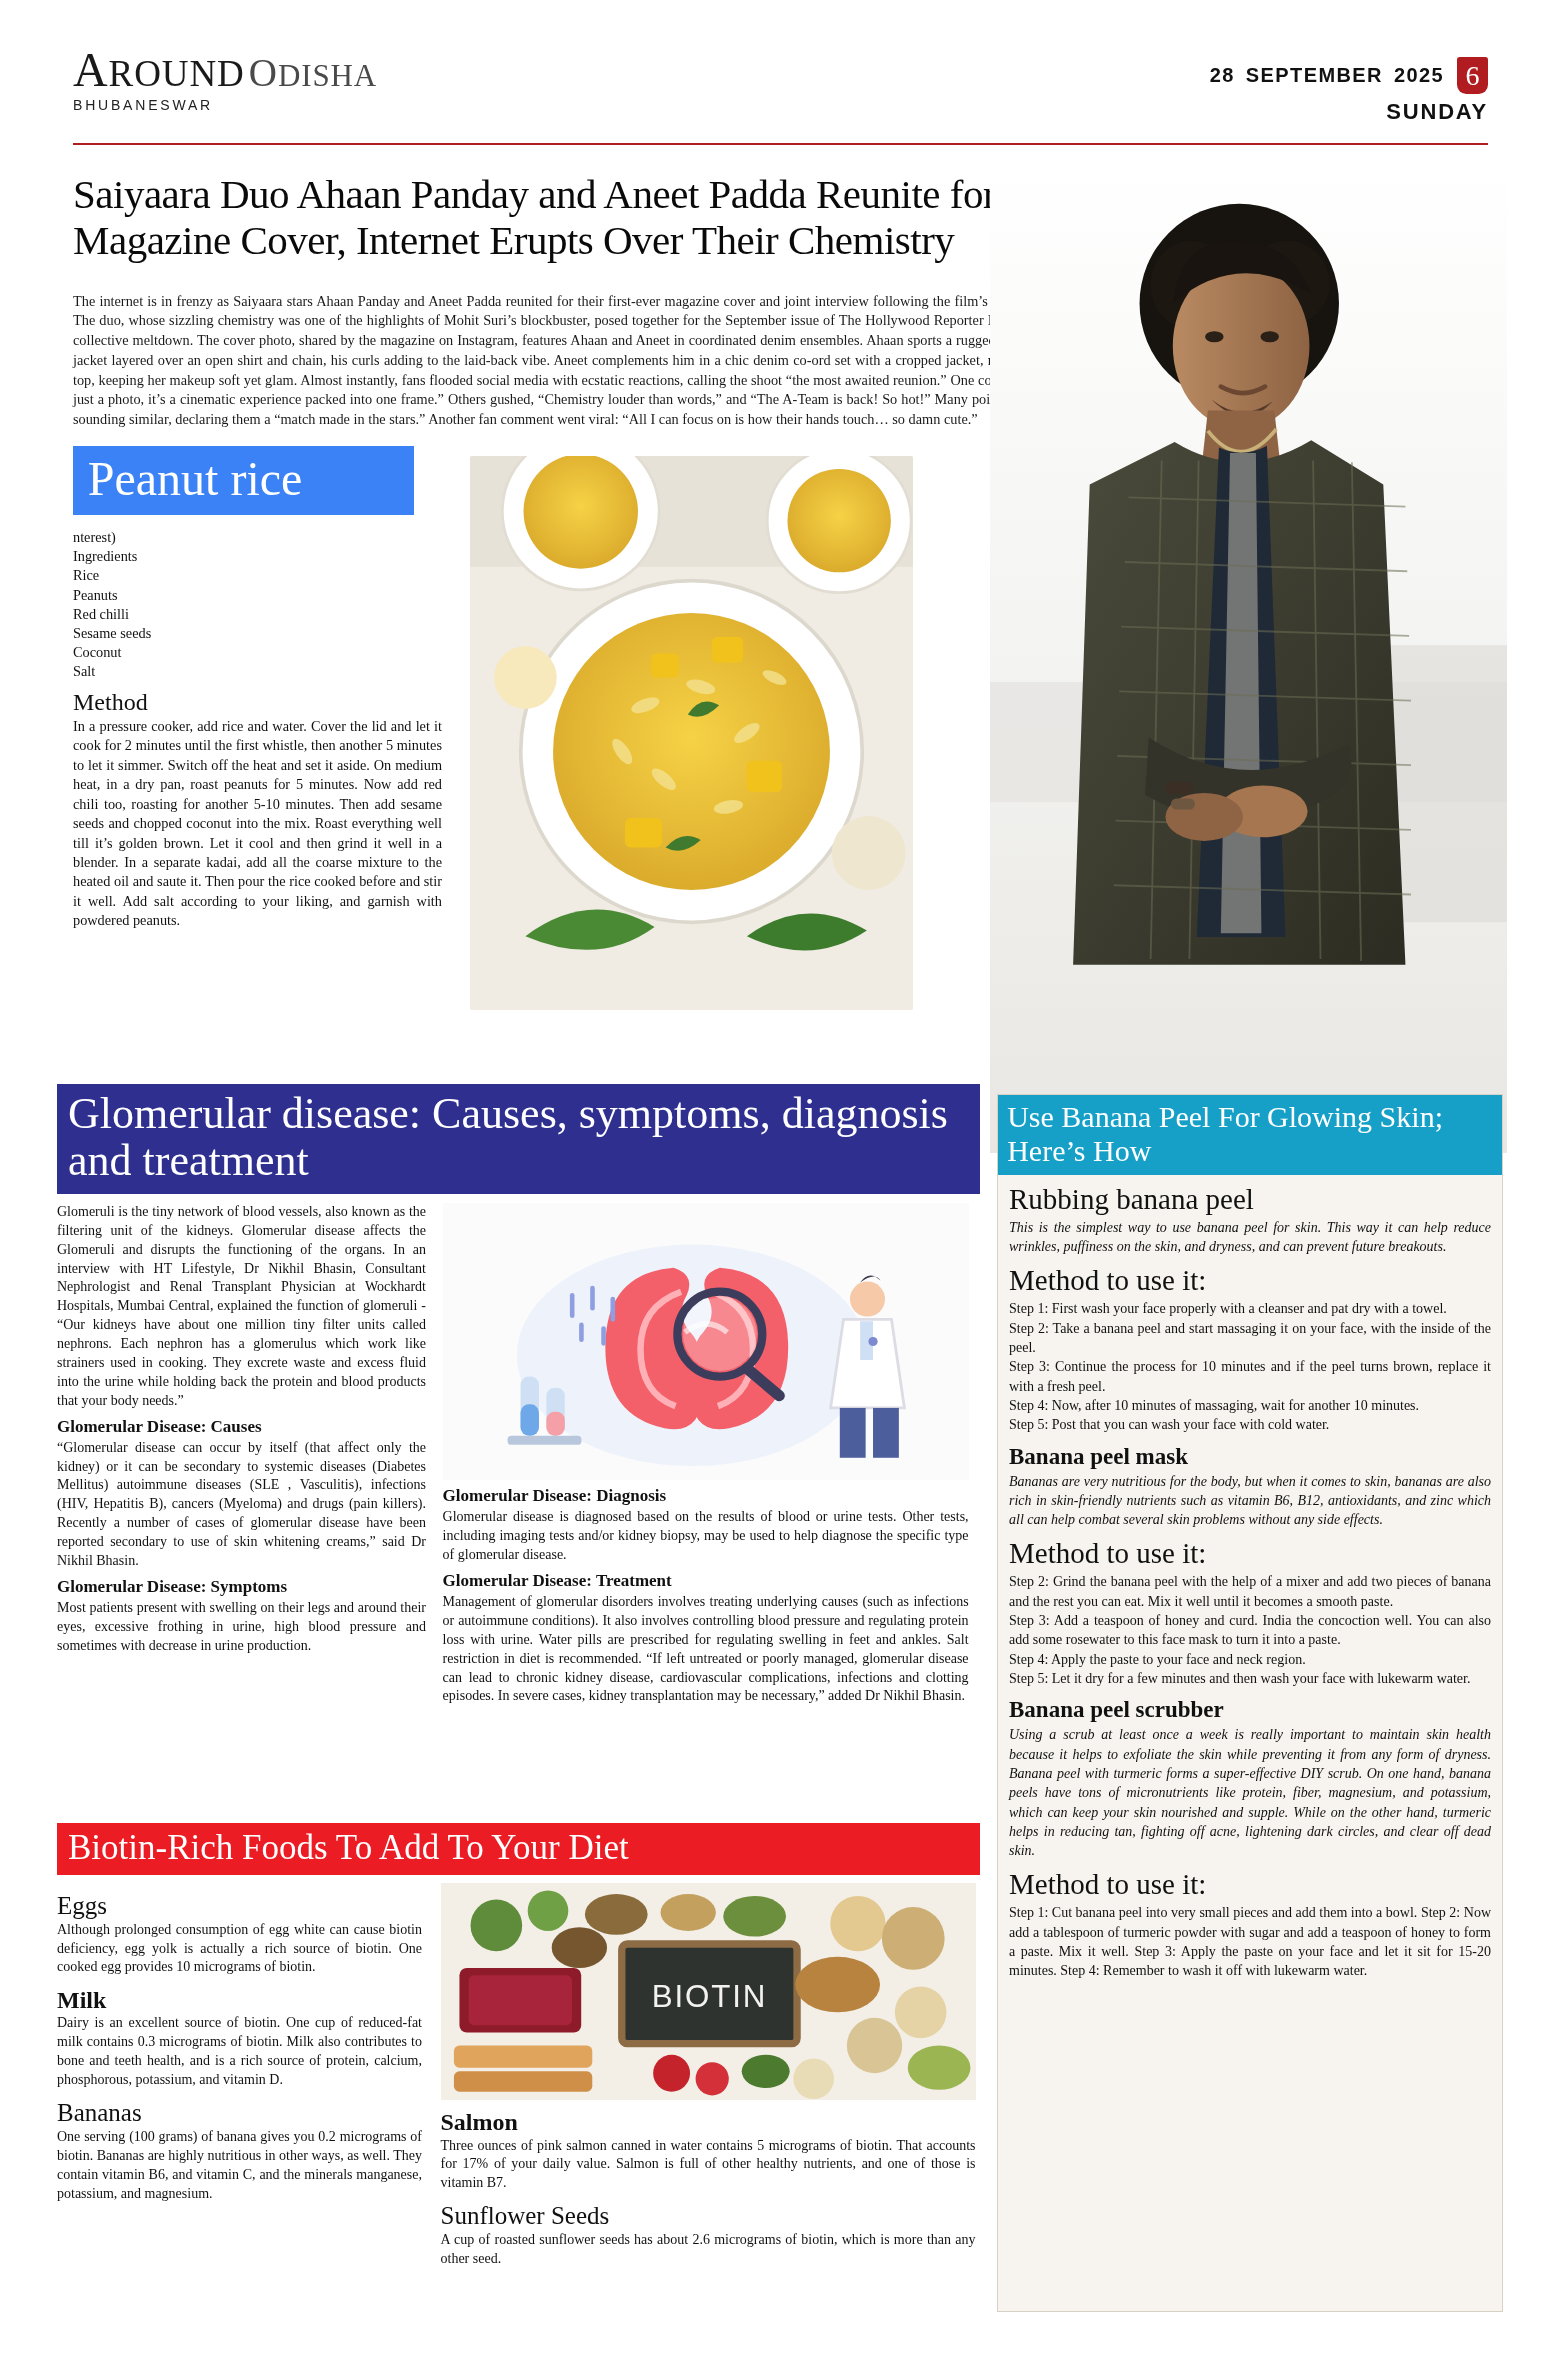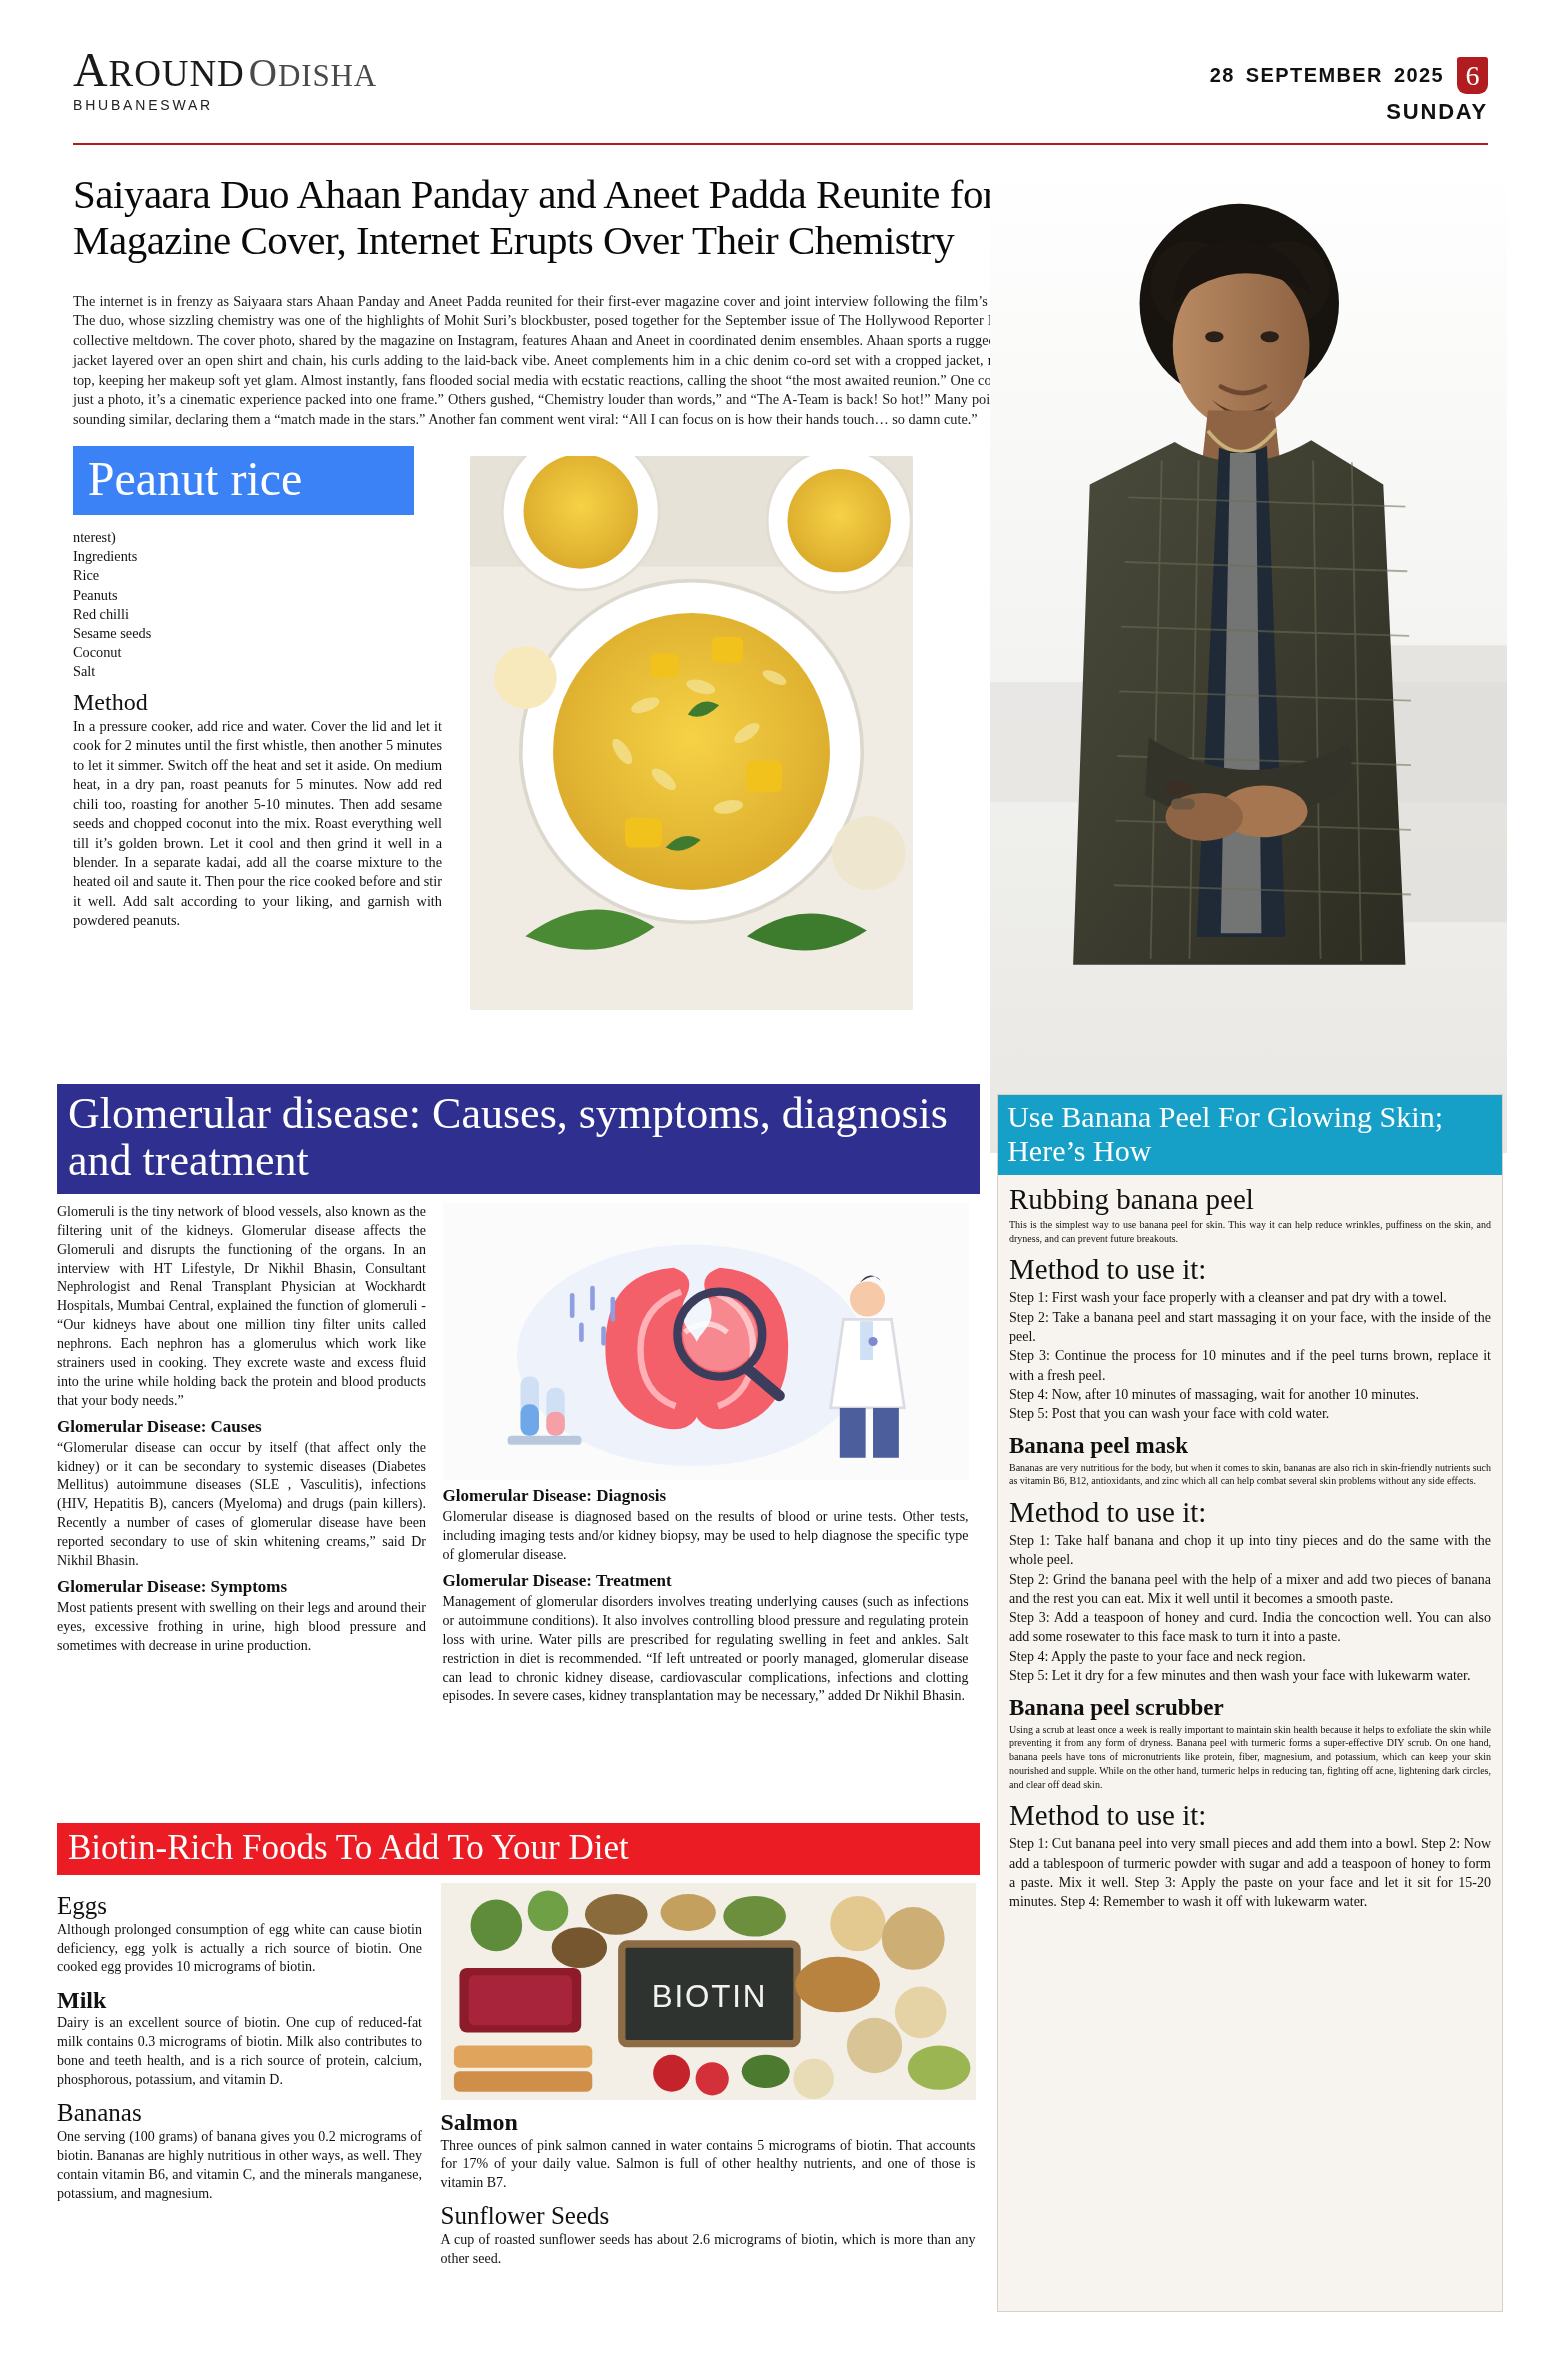--- a/index.html
+++ b/index.html
@@ -286,24 +286,25 @@
     line-height: 1.12;
     margin: 7.4px 0 2.8px 0;
   }
   .banana-h-bold {
     font-size: 23px;
     font-weight: bold;
     line-height: 1.14;
     margin: 9.2px 0 1.8px 0;
   }
   .banana-p {
-    font-size: 10px;
+    font-size: 14px;
     line-height: 1.38;
     text-align: justify;
     margin: 0 0 2.8px 0;
+    font-style: italic;
   }
   .banana-step {
     font-size: 14px;
     line-height: 1.38;
     text-align: justify;
     margin: 0;
   }
 </style>
 </head>
 <body>
@@ -574,21 +575,20 @@
       <p class="banana-step">Step 1: First wash your face properly with a cleanser and pat dry with a towel.</p>
       <p class="banana-step">Step 2: Take a banana peel and start massaging it on your face, with the inside of the peel.</p>
       <p class="banana-step">Step 3: Continue the process for 10 minutes and if the peel turns brown, replace it with a fresh peel.</p>
       <p class="banana-step">Step 4: Now, after 10 minutes of massaging, wait for another 10 minutes.</p>
       <p class="banana-step">Step 5: Post that you can wash your face with cold water.</p>
 
       <div class="banana-h-bold">Banana peel mask</div>
       <p class="banana-p">Bananas are very nutritious for the body, but when it comes to skin, bananas are also rich in skin-friendly nutrients such as vitamin B6, B12, antioxidants, and zinc which all can help combat several skin problems without any side effects.</p>
 
       <div class="banana-h1">Method to use it:</div>
-      <p class="banana-step">Step 1: Take half banana and chop it up into tiny pieces and do the same with the whole peel.</p>
       <p class="banana-step">Step 2: Grind the banana peel with the help of a mixer and add two pieces of banana and the rest you can eat. Mix it well until it becomes a smooth paste.</p>
       <p class="banana-step">Step 3: Add a teaspoon of honey and curd. India the concoction well. You can also add some rosewater to this face mask to turn it into a paste.</p>
       <p class="banana-step">Step 4: Apply the paste to your face and neck region.</p>
       <p class="banana-step">Step 5: Let it dry for a few minutes and then wash your face with lukewarm water.</p>
 
       <div class="banana-h-bold">Banana peel scrubber</div>
       <p class="banana-p">Using a scrub at least once a week is really important to maintain skin health because it helps to exfoliate the skin while preventing it from any form of dryness. Banana peel with turmeric forms a super-effective DIY scrub. On one hand, banana peels have tons of micronutrients like protein, fiber, magnesium, and potassium, which can keep your skin nourished and supple. While on the other hand, turmeric helps in reducing tan, fighting off acne, lightening dark circles, and clear off dead skin.</p>
 
       <div class="banana-h1">Method to use it:</div>
       <p class="banana-step">Step 1: Cut banana peel into very small pieces and add them into a bowl. Step 2: Now add a tablespoon of turmeric powder with sugar and add a teaspoon of honey to form a paste. Mix it well. Step 3: Apply the paste on your face and let it sit for 15-20 minutes. Step 4: Remember to wash it off with lukewarm water.</p>

